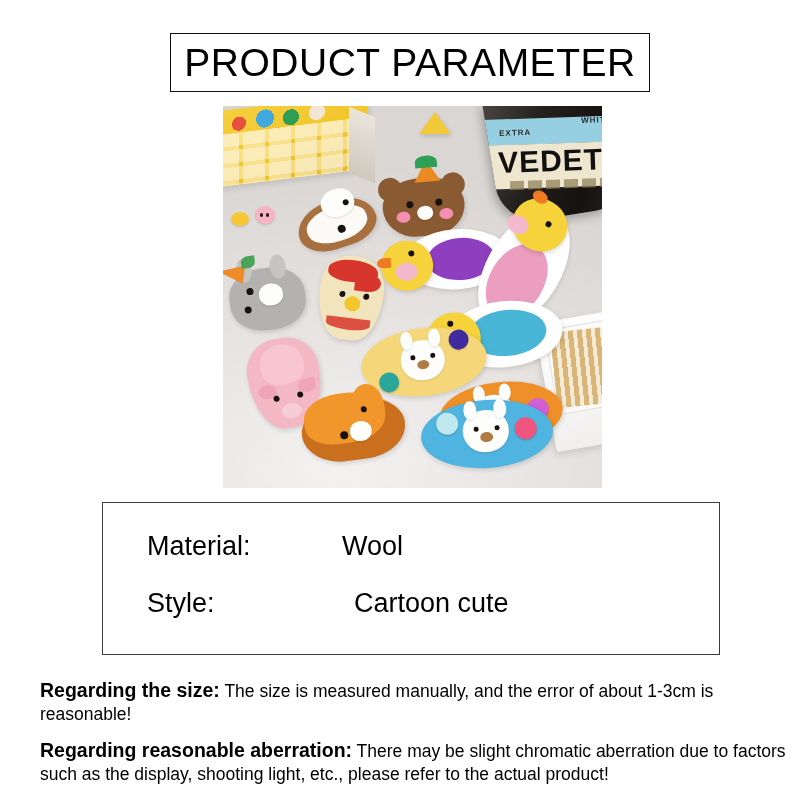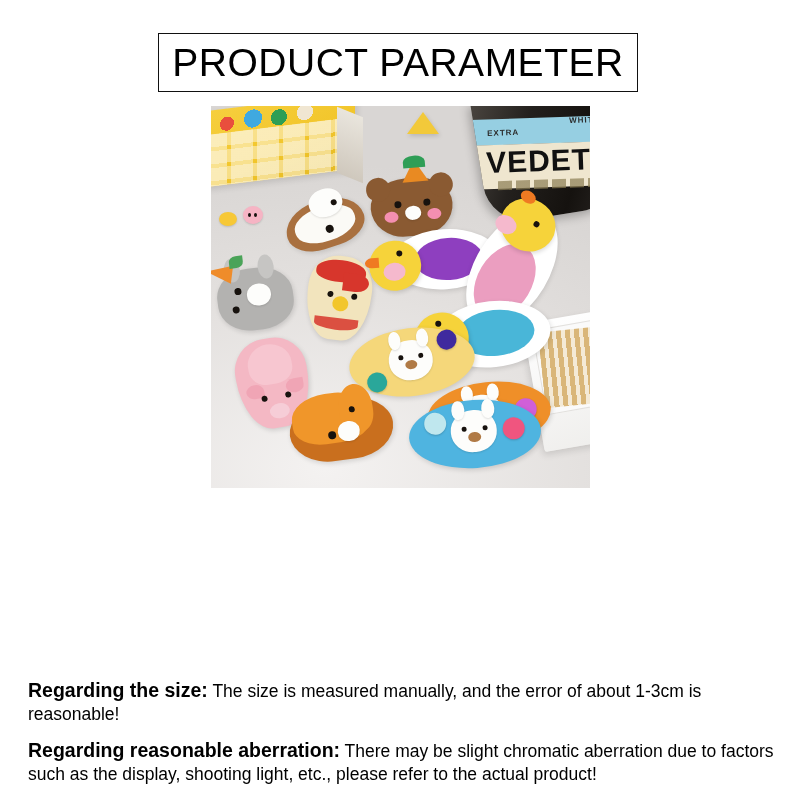--- a/index.html
+++ b/index.html
@@ -4,21 +4,21 @@
 <style>
   html,body{margin:0;padding:0;}
   body{
     width:800px;height:800px;
     background:#ffffff;
     font-family:"Liberation Sans", sans-serif;
     color:#000;
     overflow:hidden;
     position:relative;
   }
-  .page{position:absolute;left:0;top:0;width:728px;height:800px;}
+  .page{position:absolute;left:12px;top:0;width:728px;height:800px;}
 
   
   .title-box{
     position:absolute;left:158px;top:33px;width:480px;height:59px;
     border:1.5px solid #111;
     background:#fff;
     display:flex;align-items:center;justify-content:center;
     box-sizing:border-box;
   }
   .title-box .title-text{
@@ -322,19 +322,29 @@
       <div class="face-white" style="left:74px;top:0px;width:13px;height:19px;"></div>
       <div class="eye" style="left:53px;top:26px;width:5px;height:5px;"></div>
       <div class="eye" style="left:74px;top:26px;width:5px;height:5px;"></div>
       <div class="pc" style="left:59px;top:32px;width:13px;height:10px;background:#b07a45;border-radius:50%;"></div>
       <div class="pom" style="left:16px;top:10px;width:22px;height:22px;background:#bfe7ee;"></div>
       <div class="pom" style="left:94px;top:20px;width:22px;height:22px;background:#f0557f;"></div>
     </div>
 
   </div>
 
+  <div class="param-box">
+    <div class="param-row row-material">
+      <span class="k">Material:</span>
+      <span class="v">Wool</span>
+    </div>
+    <div class="param-row row-style">
+      <span class="k">Style:</span>
+      <span class="v">Cartoon cute</span>
+    </div>
+  </div>
 
   <div class="notes">
     <p class="note"><b>Regarding the size:</b><span> The size is measured manually, and the error of about 1-3cm is reasonable!</span></p>
     <p class="note"><b>Regarding reasonable aberration:</b><span> There may be slight chromatic aberration due to factors such as the display, shooting light, etc., please refer to the actual product!</span></p>
   </div>
 
 </div>
 
 </body></html>

